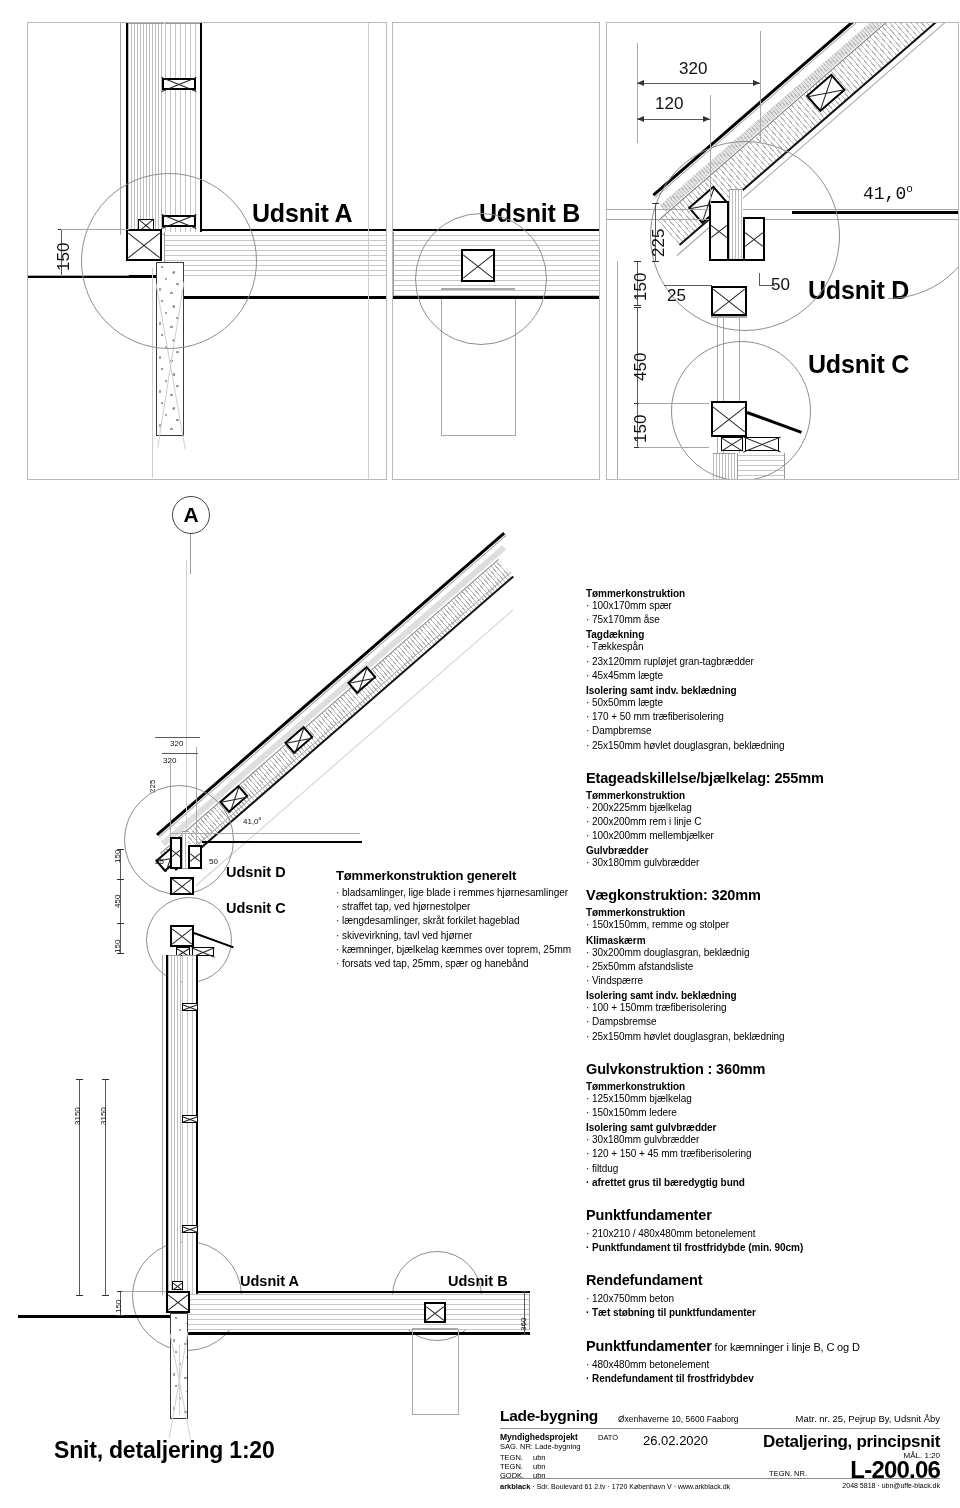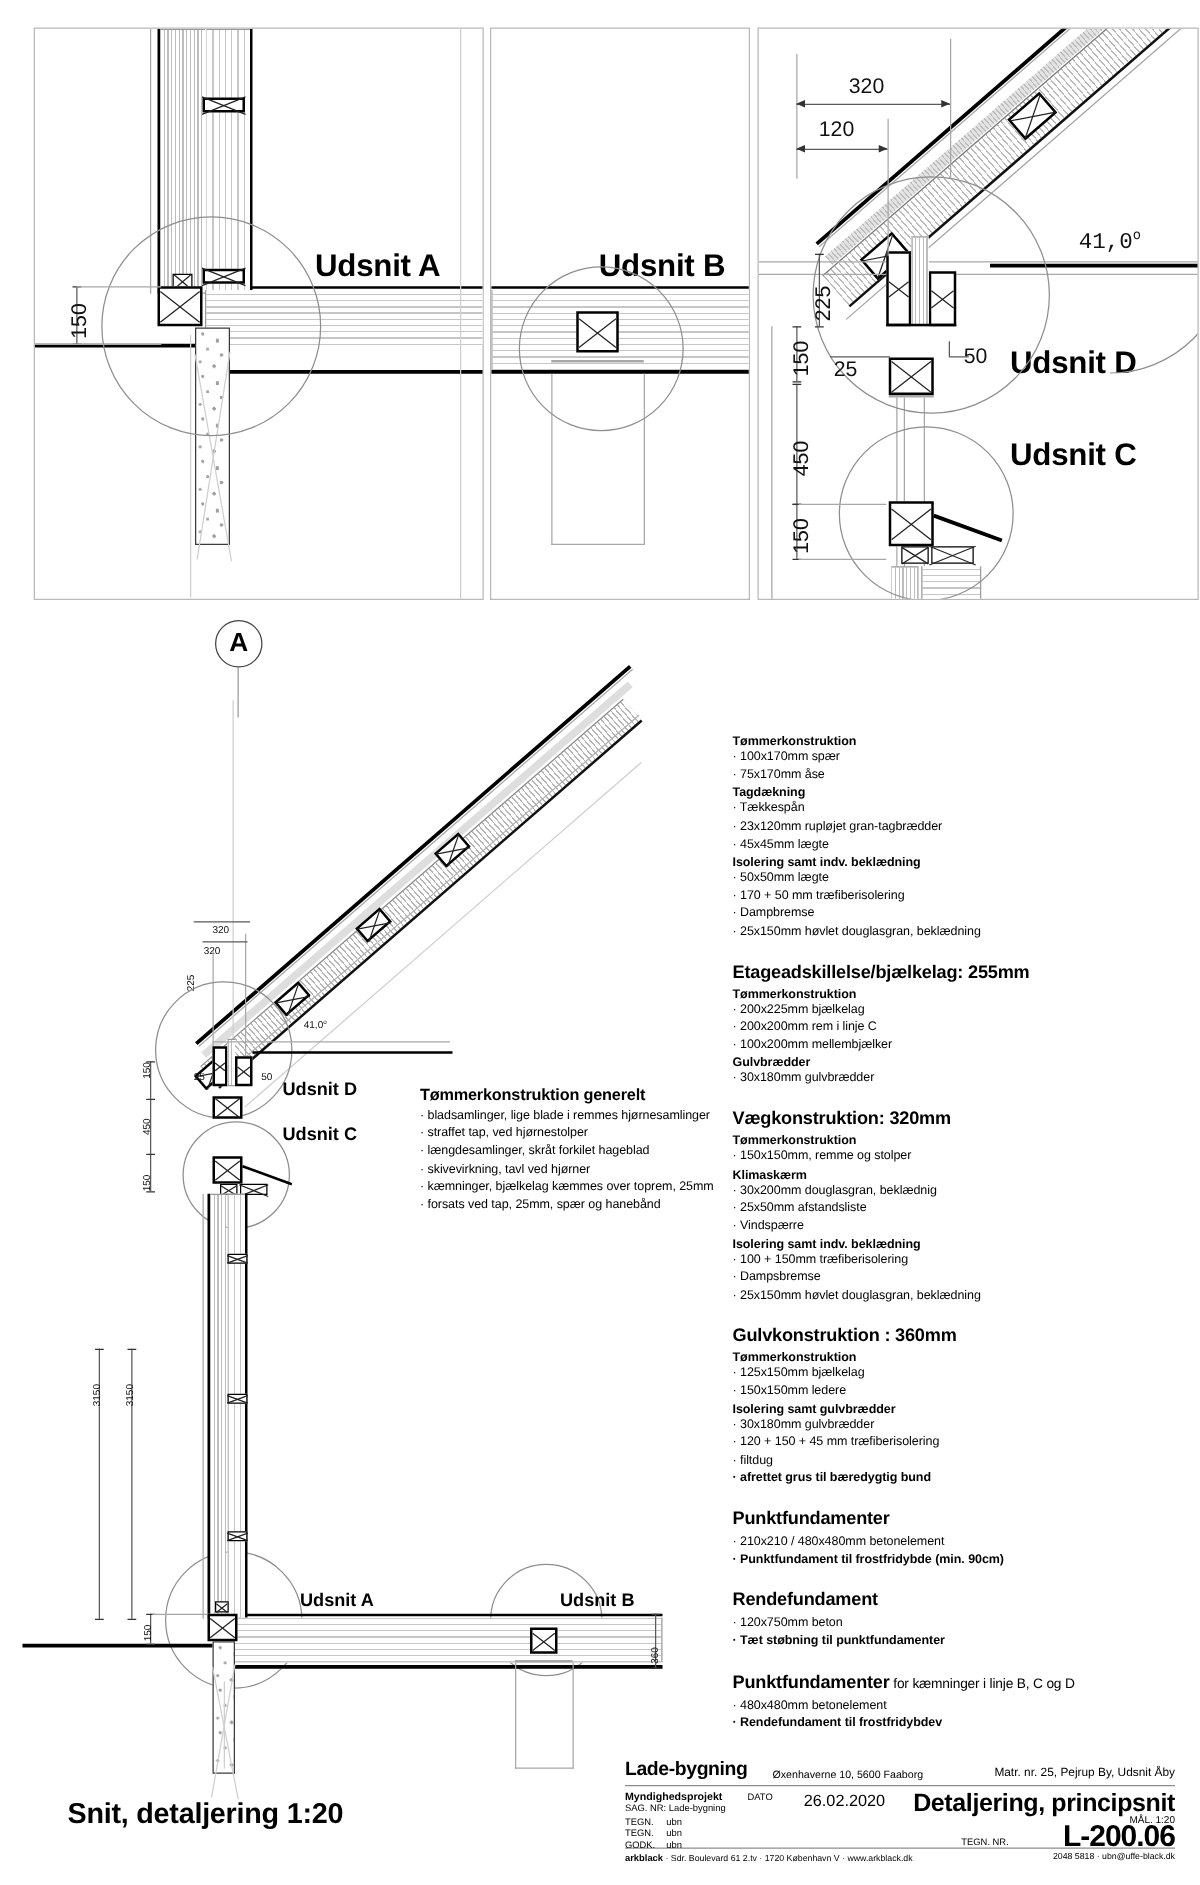--- a/index.html
+++ b/index.html
@@ -238,21 +238,21 @@
   }
   #tb-dato-lbl { position: absolute; left: 98px; top: 29px; font-size: 7.5px; }
   #tb-dato-val { position: absolute; left: 129px; top: 29px; font-size: 13px; margin-left: 14px; }
   #tb-sagnr { position: absolute; left: 0; top: 38px; font-size: 7.5px; }
   #tb-tegn  { position: absolute; left: 0; top: 49px; font-size: 7.5px; }
   #tb-kontr { position: absolute; left: 0; top: 58px; font-size: 7.5px; }
   #tb-godk  { position: absolute; left: 0; top: 67px; font-size: 7.5px; }
   .tb-k { display: inline-block; width: 33px; }
   #tb-drawing-title {
     position: absolute; right: 0; top: 28px;
-    font-size: 20px; font-weight: bold; letter-spacing: -0.3px;
+    font-size: 17px; font-weight: bold; letter-spacing: -0.3px;
   }
   #tb-scale {
     position: absolute; right: 0; top: 47px;
     font-size: 8px;
   }
   #tb-tegnnr-lbl {
     position: absolute; right: 133px; top: 65px;
     font-size: 7.5px;
   }
   #tb-tegnnr-val {

